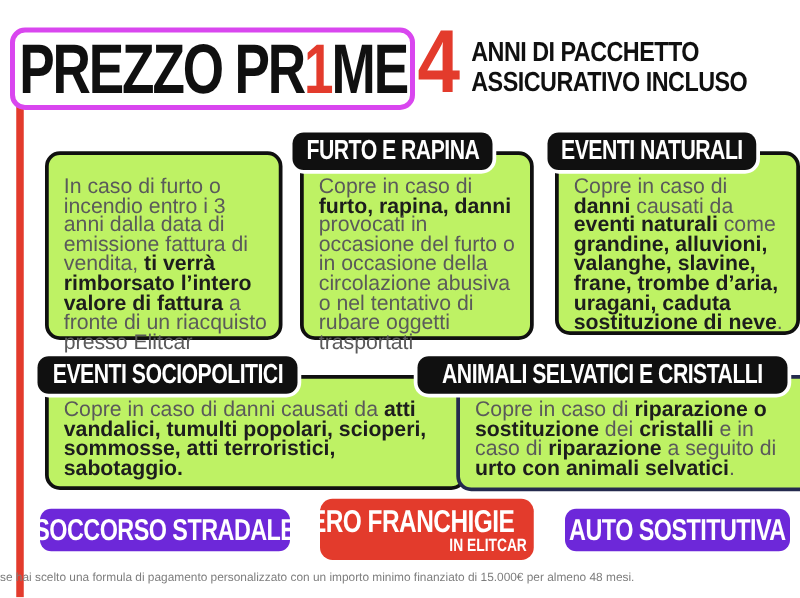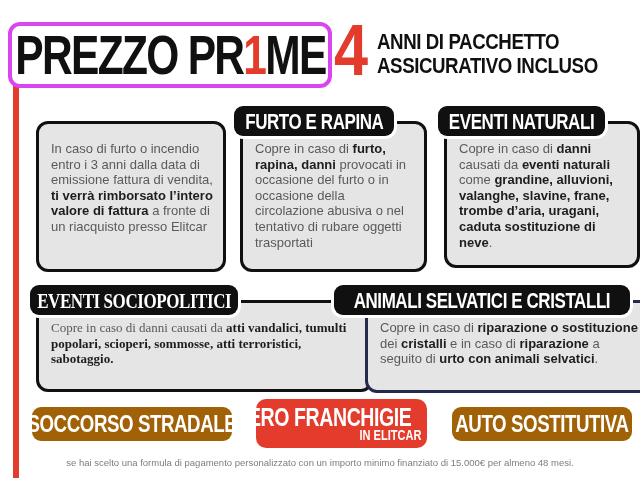--- a/index.html
+++ b/index.html
@@ -61,25 +61,25 @@
     color:#101010;
     transform:scaleX(0.85);
     transform-origin:left top;
     white-space:nowrap;
   }
 
   
   .card { position:absolute; }
   .card-body {
     width:100%; height:100%;
-    background:#e5e5e5;
+    background:#bef264;
     border:3px solid #101010;
     border-radius:12px;
     padding:17px 8px 6px 12px;
-    font-size:13px;
+    font-size:17px;
     line-height:15.6px;
     color:#5a5a5a;
   }
   .card-body .seg-bold { font-weight:700; color:#1d1d1d; }
 
   .pill {
     position:absolute;
     top:-15px; left:-6px;
     height:30px;
     background:#101010;
@@ -97,30 +97,30 @@
     white-space:nowrap;
     transform:scale(0.85, 1.1);
   }
 
   .card-1 { left:36px; top:121px; width:190px; height:151px; }
   .card-1 .pill { width:170px; }
   .card-2 { left:240px; top:121px; width:187px; height:151px; }
   .card-2 .pill { width:160px; }
   .card-3 { left:444px; top:121px; width:196px; height:147px; }
   .card-3 .pill { width:167px; }
-  .card-4 { left:36px; top:300px; width:337px; height:92px;font-family:Liberation Serif, serif; }
+  .card-4 { left:36px; top:300px; width:337px; height:92px; }
   .card-4 .pill { width:208px; }
   .card-5 { left:343px; top:300px; width:288px; height:93px; }
   .card-5 .pill { width:296px; left:-9px; }
   .card-5 .card-body { border-color:#242a4e;margin-left:22px; }
 
   
   .bottom-pill {
     position:absolute;
-    background:#a16207;
+    background:#6d28d9;
     border-radius:9px;
     display:flex; align-items:center; justify-content:center;
   }
   .bottom-pill .pill-text {
     display:inline-block;
     font-weight:700;
     font-size:22px;
     letter-spacing:-0.5px;
     color:#ffffff;
     white-space:nowrap;
@@ -148,21 +148,21 @@
     display:inline-block;
     font-weight:700; font-size:13px; line-height:14px;
     color:#ffffff; white-space:nowrap;
     transform:scale(0.85, 1.1);
   }
 
   
   .footer-note {
     position:absolute;
     left:0; top:457px; width:640px;
-    text-align:center;
+    text-align:left;
     font-size:9.5px;
     color:#7d7d7d;
   }
 </style>
 </head>
 <body>
 
 <div class="page">
 
   <div class="red-line"></div>

